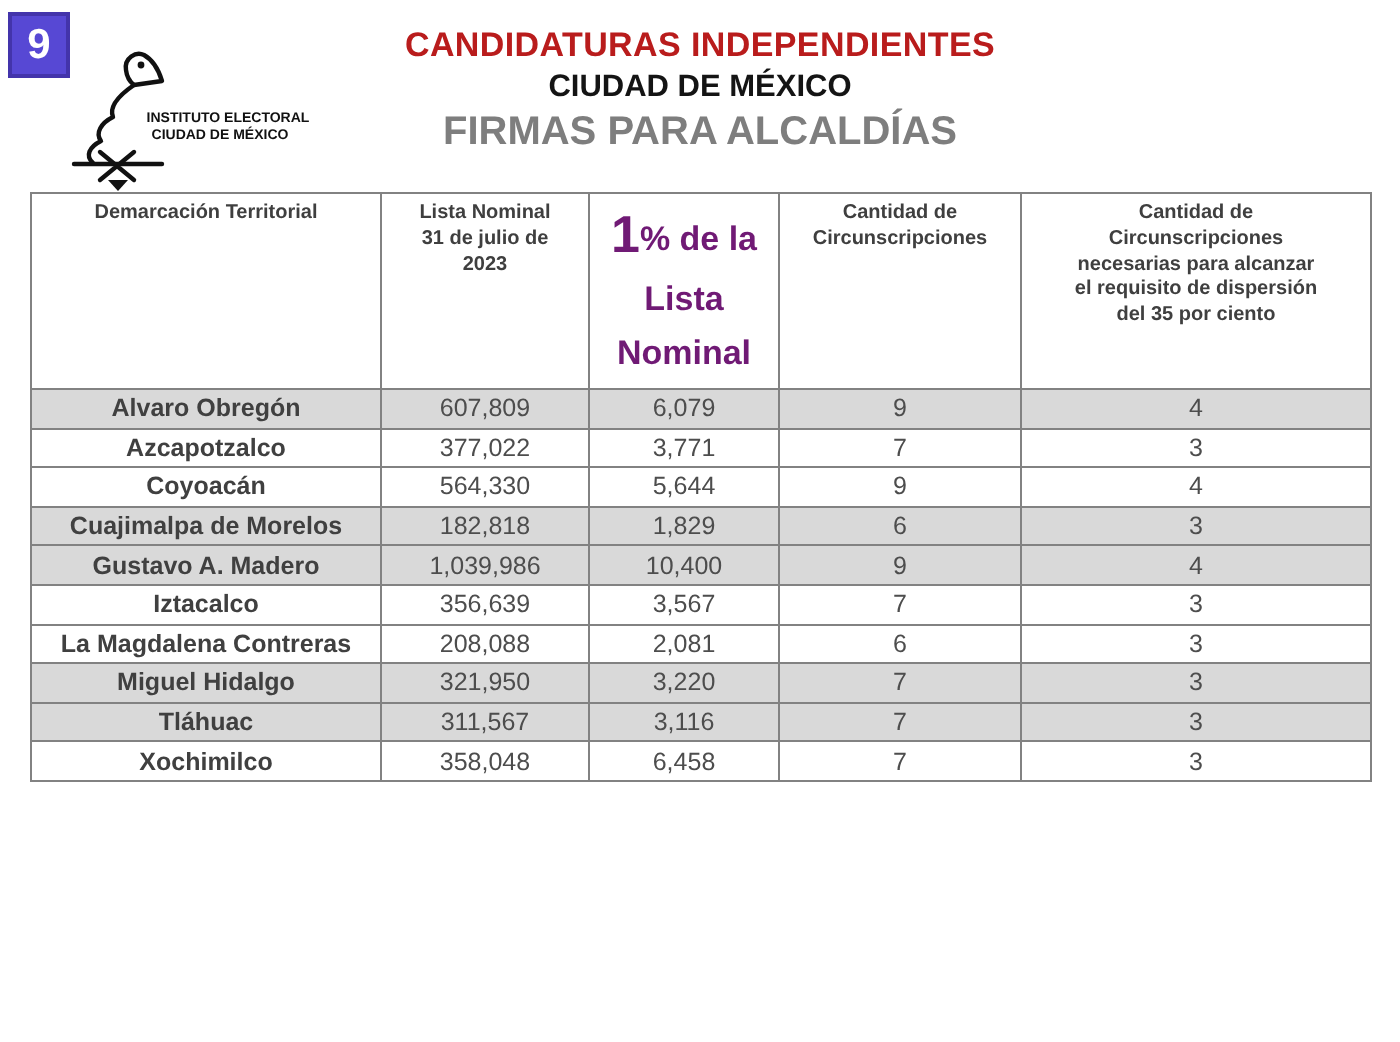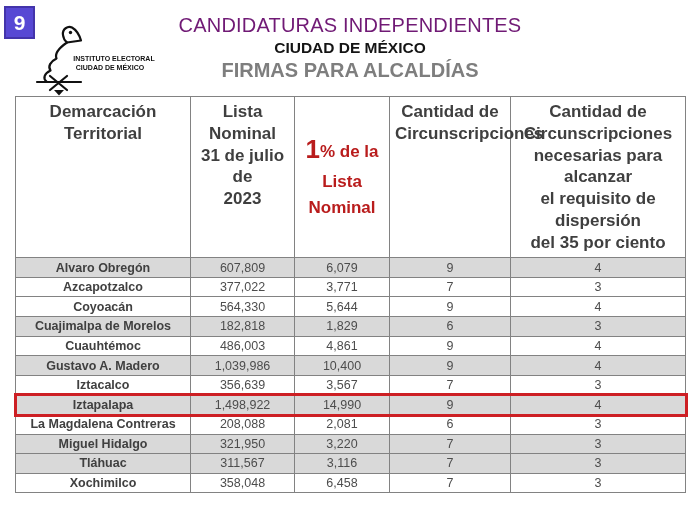--- a/index.html
+++ b/index.html
@@ -44,23 +44,23 @@
 
   
   .titles {
     position: absolute;
     left: 0;
     top: 12px;
     width: 700px;
     text-align: center;
   }
   .title-main {
-    font-size: 20px;
-    font-weight: 400;
-    color: #701a75;
+    font-size: 17px;
+    font-weight: 700;
+    color: #b91c1c;
     letter-spacing: 0.2px;
     line-height: 1.3;
   }
   .title-sub {
     font-size: 15.5px;
     font-weight: 800;
     color: #141414;
     line-height: 1.25;
   }
   .title-sub2 {
@@ -88,30 +88,30 @@
   col.c2 { width: 104px; }
   col.c3 { width: 95px; }
   col.c4 { width: 121px; }
   col.c5 { width: 175px; }
 
   th {
     height: 90px;
     box-sizing: border-box;
     vertical-align: top;
     background: #ffffff;
-    font-size: 17px;
+    font-size: 10px;
     font-weight: 700;
     color: #3f3f3f;
     text-align: center;
     padding: 4px 5px;
     line-height: 1.28;
   }
   th.pct-col {
     vertical-align: middle;
-    color: #b91c1c;
+    color: #701a75;
     font-size: 17px;
     line-height: 1.55;
     padding-top: 0;
     border-radius: 14px;
   }
   th.pct-col .big-one {
     font-size: 26px;
     font-weight: 800;
     vertical-align: -1px;
   }
@@ -235,48 +235,34 @@
           <td>9</td>
           <td>4</td>
         </tr>
         <tr class="shaded">
           <td class="name-col">Cuajimalpa de Morelos</td>
           <td>182,818</td>
           <td>1,829</td>
           <td>6</td>
           <td>3</td>
         </tr>
-        <tr>
-          <td class="name-col">Cuauhtémoc</td>
-          <td>486,003</td>
-          <td>4,861</td>
-          <td>9</td>
-          <td>4</td>
-        </tr>
         <tr class="shaded">
           <td class="name-col">Gustavo A. Madero</td>
           <td>1,039,986</td>
           <td>10,400</td>
           <td>9</td>
           <td>4</td>
         </tr>
         <tr>
           <td class="name-col">Iztacalco</td>
           <td>356,639</td>
           <td>3,567</td>
           <td>7</td>
           <td>3</td>
         </tr>
-        <tr class="shaded hl-red">
-          <td class="name-col">Iztapalapa</td>
-          <td>1,498,922</td>
-          <td>14,990</td>
-          <td>9</td>
-          <td>4</td>
-        </tr>
         <tr>
           <td class="name-col">La Magdalena Contreras</td>
           <td>208,088</td>
           <td>2,081</td>
           <td>6</td>
           <td>3</td>
         </tr>
         <tr class="shaded">
           <td class="name-col">Miguel Hidalgo</td>
           <td>321,950</td>

